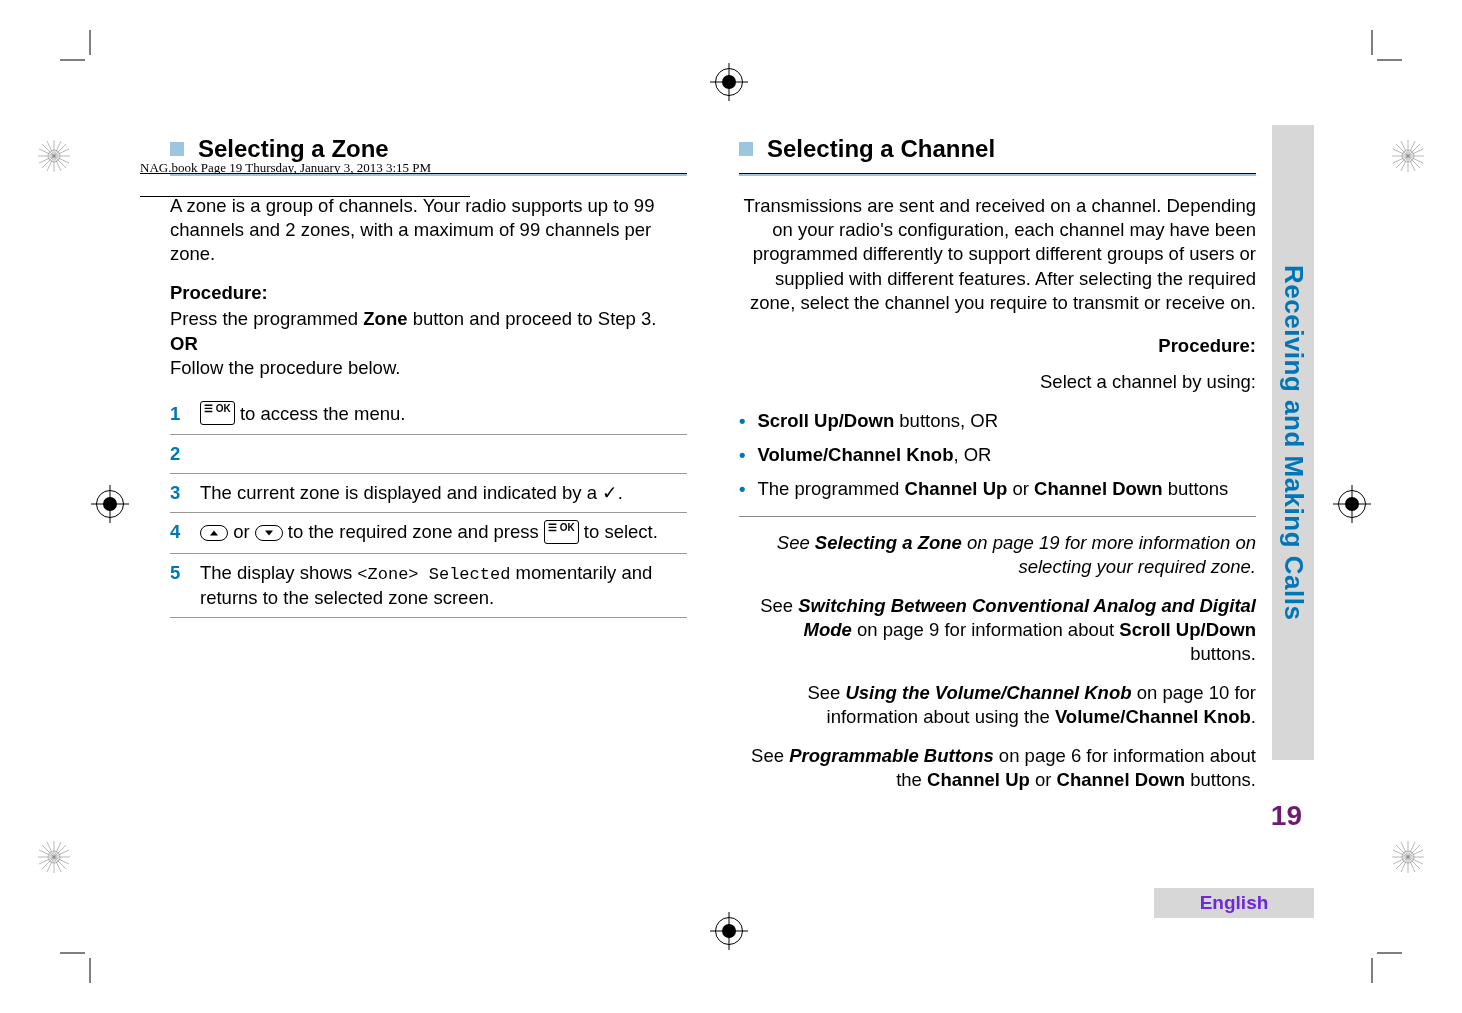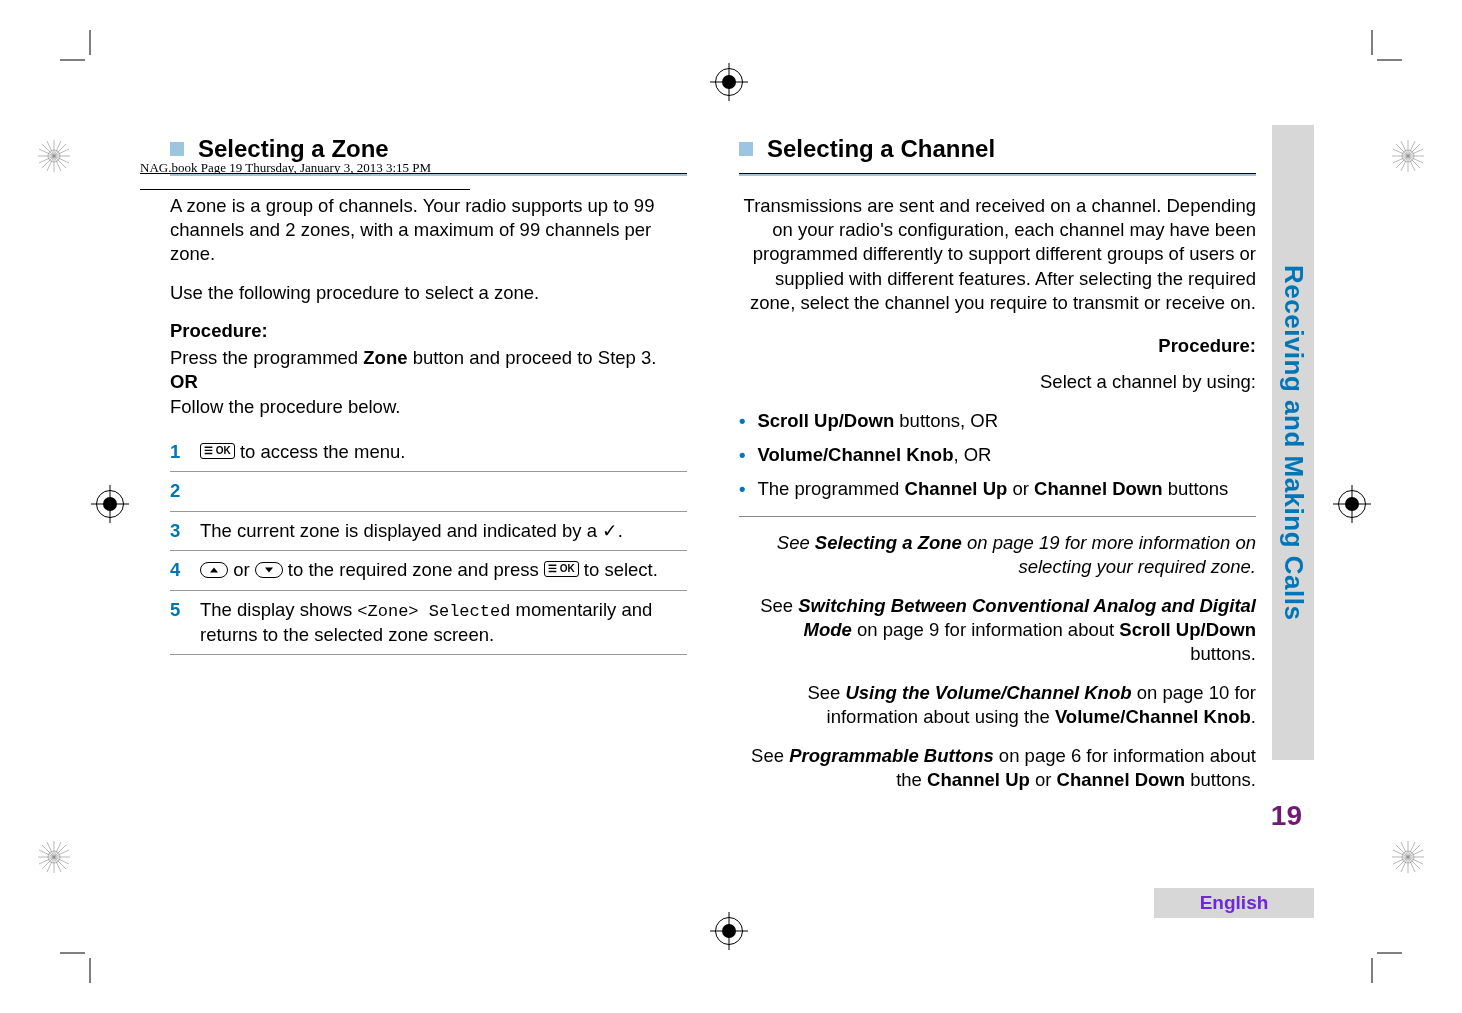--- a/index.html
+++ b/index.html
@@ -51,21 +51,21 @@
   .sun-bl { bottom: 140px; left: 38px; }
   .sun-br { bottom: 140px; right: 38px; }
 
   .header-line {
     position: absolute;
     top: 160px;
     left: 140px;
     font-size: 13px;
     font-family: "Times New Roman", serif;
     border-bottom: 0.5px solid #000;
-    padding-bottom: 13px;
+    padding-bottom: 20px;
     width: 330px;
     text-decoration: underline;
   }
 
   .page {
     position: absolute;
     top: 125px;
     left: 170px;
     right: 170px;
     bottom: 95px;
@@ -121,21 +121,21 @@
   .mono { font-family: "Courier New", monospace; font-size: 17px; }
   .btn-icon {
     display: inline-block;
     border: 1.2px solid #000;
     border-radius: 3px;
     padding: 0 3px;
     font-size: 10px;
     font-weight: bold;
     vertical-align: middle;
     line-height: 14px;
-    height: 16px;
+    height: 24px;
     position: relative;
     top: -2px;
   }
   .arrow-btn {
     display: inline-block;
     border: 1.2px solid #000;
     border-radius: 9px;
     width: 28px;
     height: 16px;
     position: relative;
@@ -292,21 +292,20 @@
 <div class="page">
 
   <div class="col">
     <div class="section-header">
       <div class="sq"></div>
       <h2>Selecting a Zone</h2>
     </div>
     <div class="section-rule"></div>
 
     <p class="para">A zone is a group of channels. Your radio supports up to 99 channels and 2 zones, with a maximum of 99 channels per zone.</p>
-    <p class="para">Use the following procedure to select a zone.</p>
 
     <p class="proc-label">Procedure:</p>
     <p>
       <span>Press the programmed </span><strong>Zone</strong><span> button and proceed to Step 3.</span>
     </p>
     <p><strong>OR</strong></p>
     <p class="para">Follow the procedure below.</p>
 
     <ul class="step-list">
       <li>

